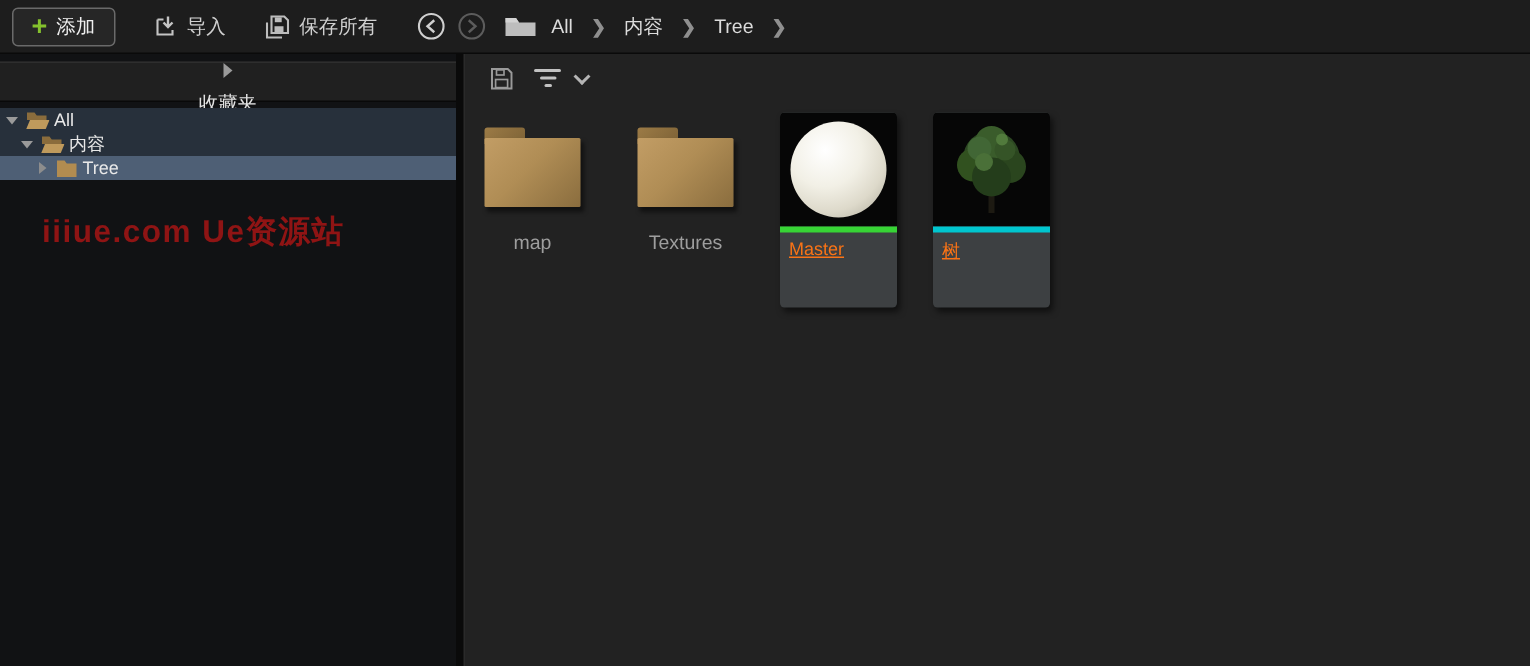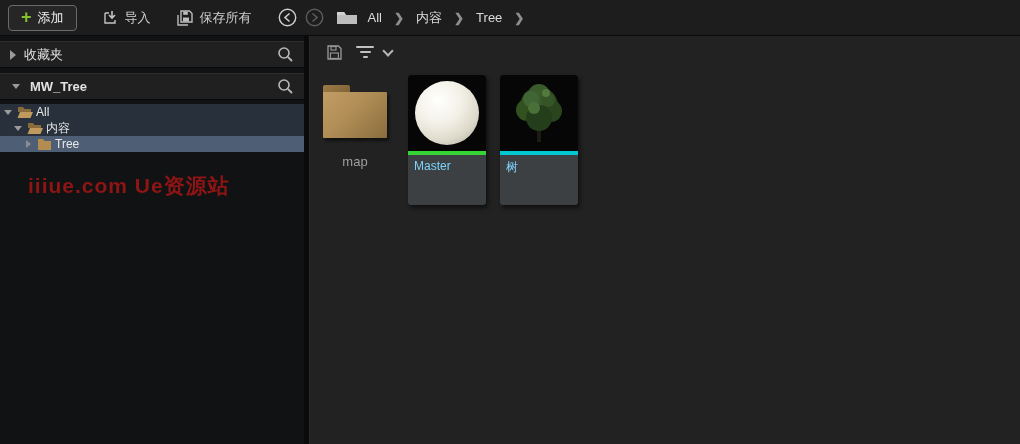--- a/index.html
+++ b/index.html
@@ -23,21 +23,21 @@
   .crumb { color:#dcdcdc; cursor:pointer; }
   .crumb-sep { color:#8f8f8f; font-weight:bold; font-size:12px; }
 
   
   .body { flex:1; display:flex; min-height:0; }
 
   
   .sidebar { width:304px; flex:0 0 304px; background:#111214; display:flex; flex-direction:column; }
   .panel-header { height:27px; background:#202020; border-top:1px solid #2e2e2e;
                   border-bottom:1px solid #090909; display:flex; align-items:center;
-                  padding:0 10px; color:#e2e2e2; font-size:13px; gap:8px; }
+                  padding:0 10px; color:#e2e2e2; font-size:13px; gap:8px;flex-direction:column; }
   .panel-header.first { margin-top:5px; }
   .panel-header.second { margin-top:5px; font-weight:bold; }
   .header-spacer { flex:1; }
   .tree { margin-top:4px; }
   .tree-row { height:16px; display:flex; align-items:center; gap:3px; color:#e8e8e8;
               font-size:12px; cursor:pointer; white-space:nowrap; }
   .tri { width:0; height:0; display:inline-block; flex:0 0 auto; }
   .tri-down { border-left:4px solid transparent; border-right:4px solid transparent;
               border-top:5px solid #9a9a9a; margin:0 2px; }
   .tri-right { border-top:4px solid transparent; border-bottom:4px solid transparent;
@@ -63,39 +63,39 @@
   .filter-icon { margin-left:14px; display:flex; flex-direction:column; align-items:center;
                  gap:3px; cursor:pointer; }
   .filter-icon i { display:block; height:2px; background:#c2c2c2; border-radius:1px; }
   .filter-icon i:nth-child(1){ width:18px; }
   .filter-icon i:nth-child(2){ width:11px; }
   .filter-icon i:nth-child(3){ width:5px; }
   .chev-down { width:8px; height:8px; border-right:2px solid #b5b5b5; border-bottom:2px solid #b5b5b5;
                transform:rotate(45deg); margin:0 0 3px 10px; cursor:pointer; }
 
   
-  .grid { display:flex; gap:14px; padding:7px 0 0 6px; align-items:flex-start; }
+  .grid { display:flex; gap:24px; padding:7px 0 0 6px; align-items:flex-start; }
   .cell { width:78px; flex:0 0 78px; display:flex; flex-direction:column; align-items:center; }
   .big-folder { position:relative; width:64px; height:57px; margin-top:10px; }
   .bf-tab { position:absolute; top:0; left:0; width:27px; height:11px;
             background:linear-gradient(135deg,#9c7b46,#7d6236); border-radius:2px 2px 0 0; }
   .bf-body { position:absolute; top:7px; left:0; width:64px; height:46px;
              background:linear-gradient(135deg,#c29d65 0%,#b08d55 45%,#8a6d3e 100%);
              border-radius:1px; box-shadow:2px 3px 3px rgba(0,0,0,.5); }
   .folder-label { margin-top:12px; font-size:13px; color:#9e9e9e; }
 
   .asset-tile { width:78px; flex:0 0 78px; height:130px; border-radius:3px; overflow:hidden;
                 background:#3d4042; box-shadow:2px 3px 4px rgba(0,0,0,.55); cursor:pointer;
                 display:flex; flex-direction:column; }
   .thumb { height:76px; flex:0 0 76px; background:#060606; display:flex; align-items:center;
            justify-content:center; }
   .sphere { width:64px; height:64px; border-radius:50%;
             background:radial-gradient(circle at 36% 30%, #ffffff 0%, #f2f0e6 40%, #ddd9ca 68%, #a8a596 100%); }
   .type-bar { height:4px; flex:0 0 4px; }
-  .asset-label { padding:4px 6px; font-size:12px; color:#7dd3fc; }
+  .asset-label { padding:4px 6px; font-size:12px; color:#f97316;text-decoration:underline; }
 
   svg { display:block; }
 </style>
 </head>
 <body>
 
 <div class="app">
 
   <div class="toolbar">
     <button class="add-btn">
@@ -164,31 +164,20 @@
         <span>收藏夹</span>
         <span class="header-spacer"></span>
         <span class="mini-icon">
           <svg width="17" height="17" viewBox="0 0 17 17">
             <circle cx="7" cy="7" r="5" stroke="#b8b8b8" stroke-width="1.6" fill="none"></circle>
             <path d="M10.8 10.8 L15 15" stroke="#b8b8b8" stroke-width="1.8"></path>
           </svg>
         </span>
       </div>
 
-      <div class="panel-header second">
-        <span class="tri tri-down"></span>
-        <span>MW_Tree</span>
-        <span class="header-spacer"></span>
-        <span class="mini-icon">
-          <svg width="17" height="17" viewBox="0 0 17 17">
-            <circle cx="7" cy="7" r="5" stroke="#b8b8b8" stroke-width="1.6" fill="none"></circle>
-            <path d="M10.8 10.8 L15 15" stroke="#b8b8b8" stroke-width="1.8"></path>
-          </svg>
-        </span>
-      </div>
 
       <div class="tree">
         <div class="tree-row" style="padding-left: 2px; background: rgb(39, 48, 59);">
           <span class="tri tri-down"></span>
           <span class="mini-icon">
             <svg width="16" height="13" viewBox="0 0 16 13">
               <path d="M1 1h5l1.5 2H14v3H1z" fill="#8a6c3c"></path>
               <path d="M3 6h13l-2.5 6H0.5z" fill="#bf9a5c"></path>
             </svg>
           </span>
@@ -245,20 +234,27 @@
 
         <div class="cell">
           <div class="big-folder">
             <div class="bf-tab"></div>
               <div class="bf-body"></div>
           </div>
           <div class="folder-label">map</div>
         </div>
 
 
+        <div class="cell">
+          <div class="big-folder">
+            <div class="bf-tab"></div>
+              <div class="bf-body"></div>
+          </div>
+          <div class="folder-label">Textures</div>
+        </div>
 
         <div class="asset-tile">
           <div class="thumb">
             <div class="sphere"></div>
           </div>
           <div class="type-bar" style="background: rgb(55, 212, 53);"></div>
           <div class="asset-label">Master</div>
         </div>
 
 

